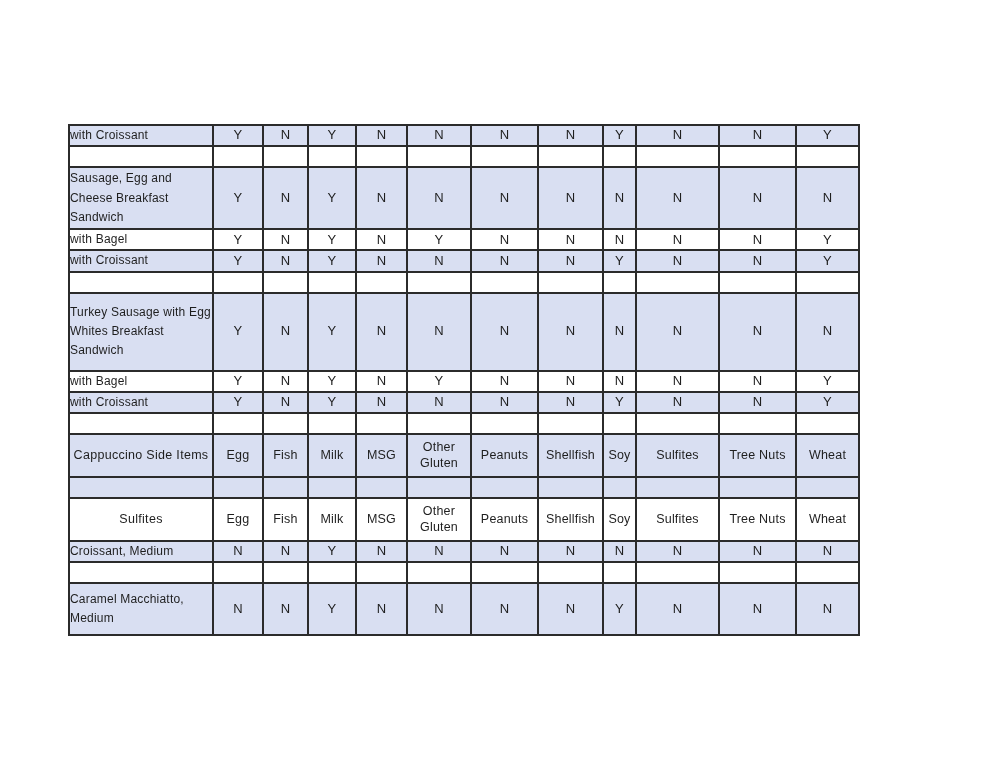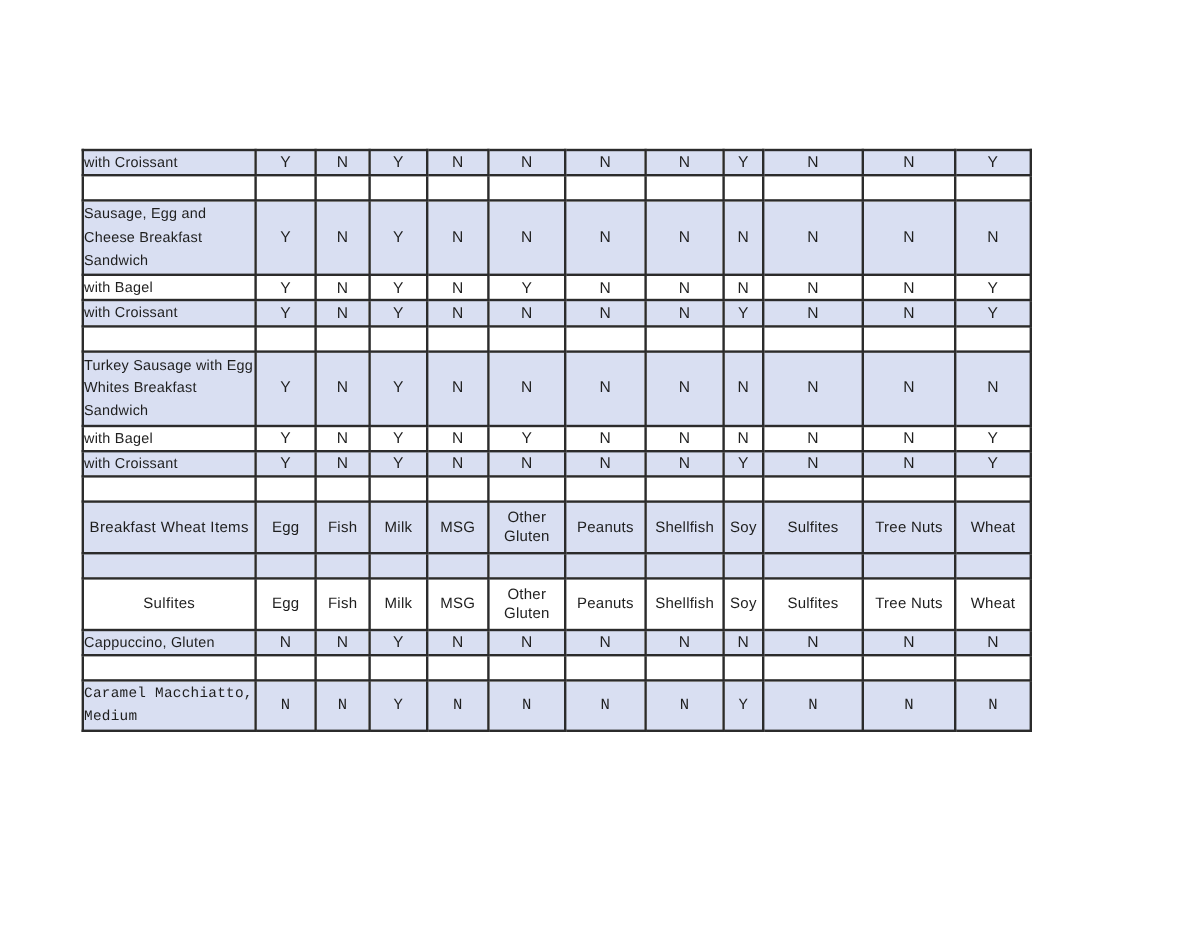--- a/index.html
+++ b/index.html
@@ -156,21 +156,21 @@
           <td></td>
           <td></td>
           <td></td>
           <td></td>
           <td></td>
           <td></td>
           <td></td>
           <td></td>
           <td></td>
         </tr>
-        <tr class="shaded" style="height: 62px;">
+        <tr class="shaded" style="height: 78px;">
           <td class="name">Turkey Sausage with Egg Whites Breakfast Sandwich</td>
           <td class="val">Y</td>
           <td class="val">N</td>
           <td class="val">Y</td>
           <td class="val">N</td>
           <td class="val">N</td>
           <td class="val">N</td>
           <td class="val">N</td>
           <td class="val">N</td>
           <td class="val">N</td>
@@ -213,21 +213,21 @@
           <td></td>
           <td></td>
           <td></td>
           <td></td>
           <td></td>
           <td></td>
           <td></td>
           <td></td>
         </tr>
         <tr class="shaded" style="height: 43px;">
-          <td class="section-title">Breakfast Wheat Items</td>
+          <td class="section-title">Cappuccino Side Items</td>
           <td class="colhead">Egg</td>
           <td class="colhead">Fish</td>
           <td class="colhead">Milk</td>
           <td class="colhead">MSG</td>
           <td class="colhead">Other Gluten</td>
           <td class="colhead">Peanuts</td>
           <td class="colhead">Shellfish</td>
           <td class="colhead">Soy</td>
           <td class="colhead">Sulfites</td>
           <td class="colhead">Tree Nuts</td>
@@ -255,48 +255,48 @@
           <td class="colhead">MSG</td>
           <td class="colhead">Other Gluten</td>
           <td class="colhead">Peanuts</td>
           <td class="colhead">Shellfish</td>
           <td class="colhead">Soy</td>
           <td class="colhead">Sulfites</td>
           <td class="colhead">Tree Nuts</td>
           <td class="colhead">Wheat</td>
         </tr>
         <tr class="shaded" style="height: 21px;">
-          <td class="name">Cappuccino, Gluten</td>
-          <td class="val">N</td>
-          <td class="val">N</td>
-          <td class="val">Y</td>
-          <td class="val">N</td>
-          <td class="val">N</td>
-          <td class="val">N</td>
-          <td class="val">N</td>
-          <td class="val">N</td>
-          <td class="val">N</td>
-          <td class="val">N</td>
-          <td class="val">N</td>
-        </tr>
-        <tr style="height: 21px;">
-          <td></td>
-          <td></td>
-          <td></td>
-          <td></td>
-          <td></td>
-          <td></td>
-          <td></td>
-          <td></td>
-          <td></td>
-          <td></td>
-          <td></td>
-          <td></td>
-        </tr>
-        <tr class="shaded" style="height: 42px; font-family: Liberation Mono, monospace;">
+          <td class="name">Croissant, Medium</td>
+          <td class="val">N</td>
+          <td class="val">N</td>
+          <td class="val">Y</td>
+          <td class="val">N</td>
+          <td class="val">N</td>
+          <td class="val">N</td>
+          <td class="val">N</td>
+          <td class="val">N</td>
+          <td class="val">N</td>
+          <td class="val">N</td>
+          <td class="val">N</td>
+        </tr>
+        <tr style="height: 21px;">
+          <td></td>
+          <td></td>
+          <td></td>
+          <td></td>
+          <td></td>
+          <td></td>
+          <td></td>
+          <td></td>
+          <td></td>
+          <td></td>
+          <td></td>
+          <td></td>
+        </tr>
+        <tr class="shaded" style="height: 52px;">
           <td class="name">Caramel Macchiatto, Medium</td>
           <td class="val">N</td>
           <td class="val">N</td>
           <td class="val">Y</td>
           <td class="val">N</td>
           <td class="val">N</td>
           <td class="val">N</td>
           <td class="val">N</td>
           <td class="val">Y</td>
           <td class="val">N</td>

